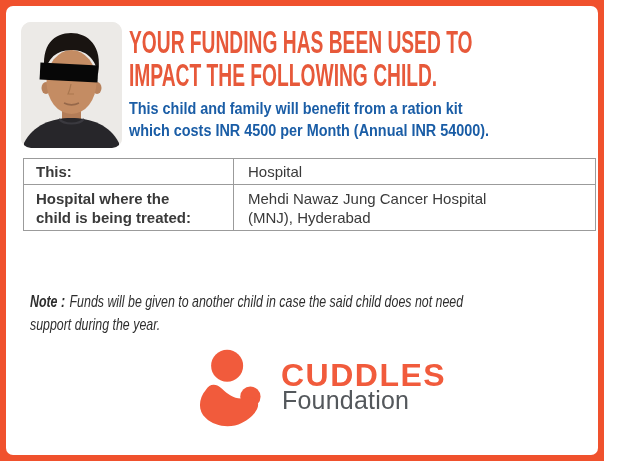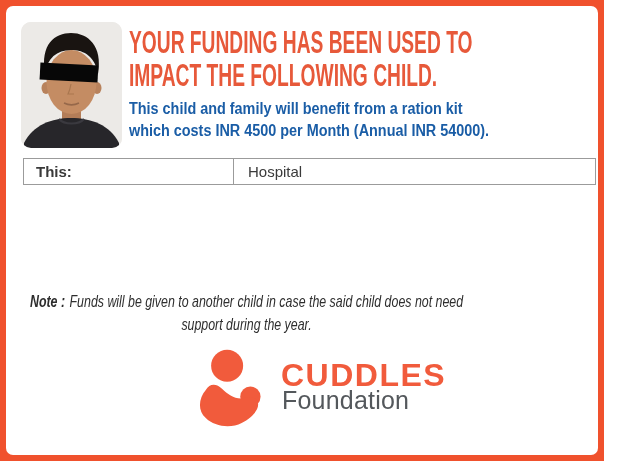--- a/index.html
+++ b/index.html
@@ -45,21 +45,21 @@
   }
   table.info td{
     border:1.5px solid var(--table-border-gray);
     font-size:15px;color:var(--text-dark);vertical-align:middle;
     white-space:pre-line;line-height:19px;
   }
   td.cell-label{width:210px;font-weight:bold;padding:3px 8px 3px 12px;}
   td.cell-value{padding:3px 8px 3px 14px;}
   tr.r1{height:27px;} tr.r2{height:22px;} tr.r3{height:22px;} tr.r4{height:46px;}
 
-  .note{position:absolute;left:30px;top:290px;color:#2E2E2E;text-align:center;}
+  .note{position:absolute;left:30px;top:290px;color:#2E2E2E;}
   .note-line{
     font-size:16.5px;font-style:italic;line-height:23px;white-space:nowrap;
     transform:scaleX(0.75);transform-origin:left top;
   }
   .note-label{font-weight:bold;margin-right:6px;}
 
   .logo-icon{position:absolute;left:199px;top:348px;width:64px;height:84px;}
   .logo-wordmark{
     position:absolute;left:281px;top:357px;
     font-size:32px;font-weight:bold;letter-spacing:1.5px;color:var(--logo-orange);
@@ -101,20 +101,26 @@
     <div class="subtitle-line">This child and family will benefit from a ration kit</div>
     <div class="subtitle-line">which costs INR 4500 per Month (Annual INR 54000).</div>
   </div>
 
   <table class="info">
     <tbody>
       <tr class="r3">
         <td class="cell-label">This:</td>
         <td class="cell-value">Hospital</td>
       </tr>
+      <tr class="r4">
+        <td class="cell-label">Hospital where the
+child is being treated:</td>
+        <td class="cell-value">Mehdi Nawaz Jung Cancer Hospital
+(MNJ), Hyderabad</td>
+      </tr>
     </tbody>
   </table>
 
   <div class="note">
     <div class="note-line">
       <span class="note-label">Note :</span><span>Funds will be given to another child in case the said child does not need</span>
     </div>
     <div class="note-line">support during the year.</div>
   </div>
 

